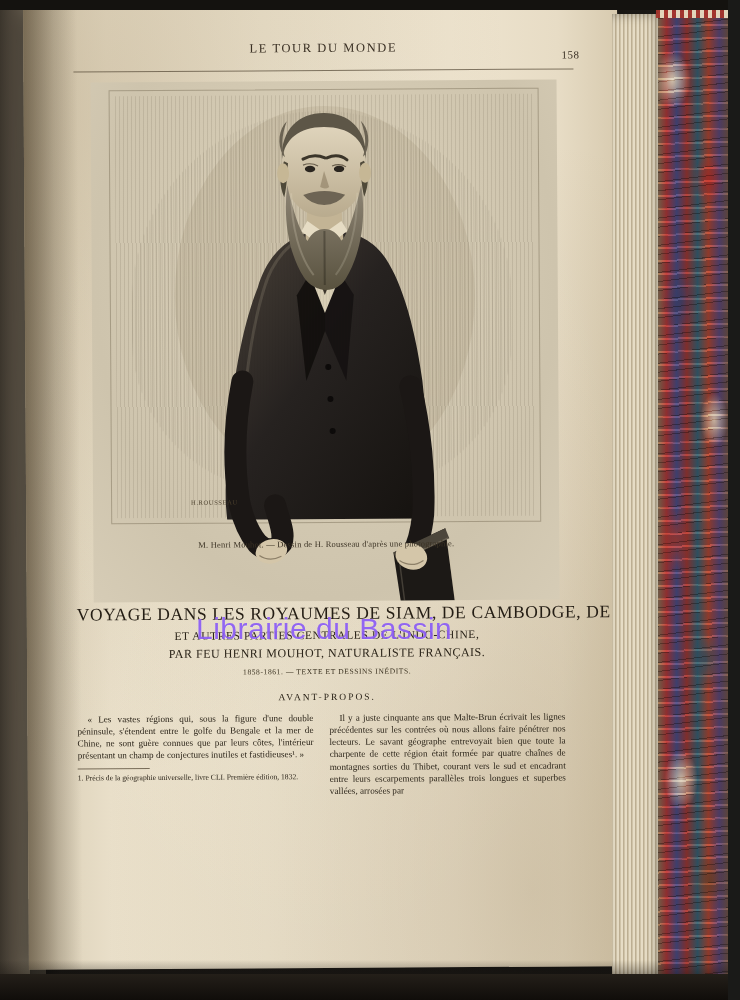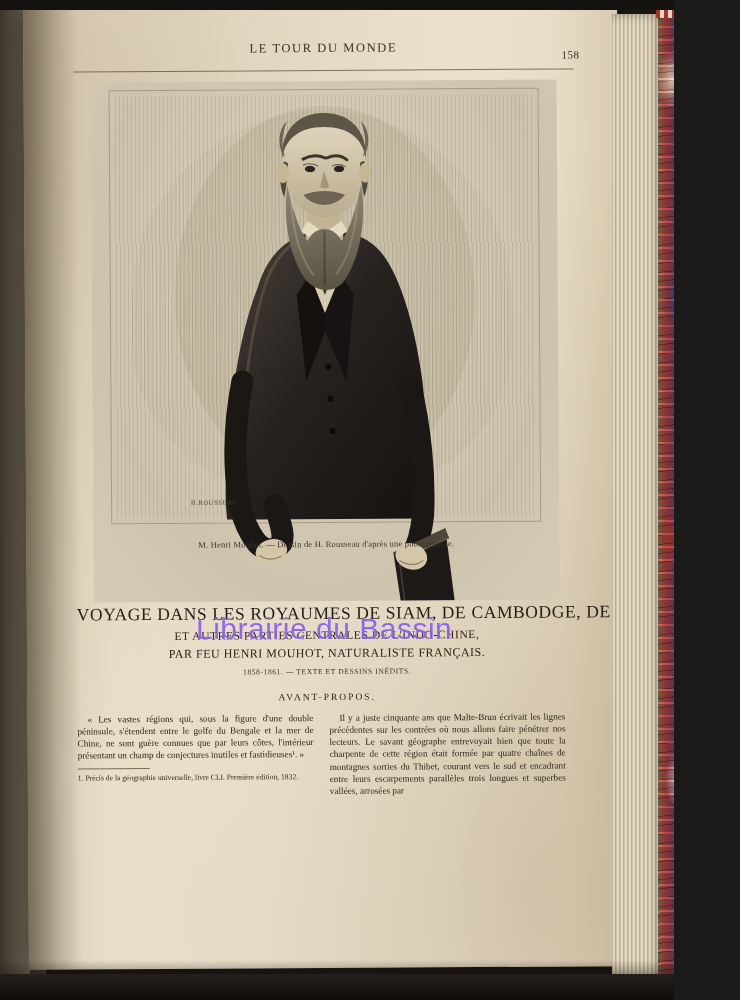--- a/index.html
+++ b/index.html
@@ -2,21 +2,21 @@
 <html><head>
 <meta charset="utf-8">
 <style>
   html, body {
     margin: 0;
     padding: 0;
     background: #1a1a18;
   }
   #page {
     position: relative;
-    width: 674px;
+    width: 728px;
     height: 1000px;
     overflow: hidden;
     background: #2a2622;
     font-family: "Liberation Serif", serif;
   }
 
   
   .backdrop {
     position: absolute;
     inset: 0;

